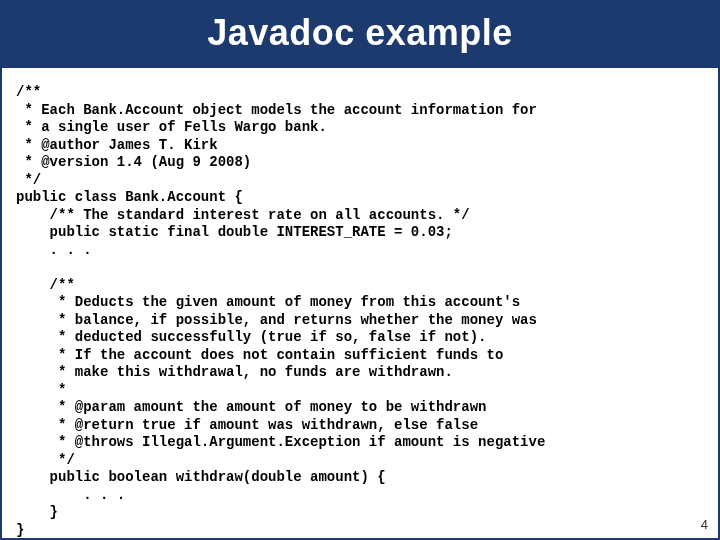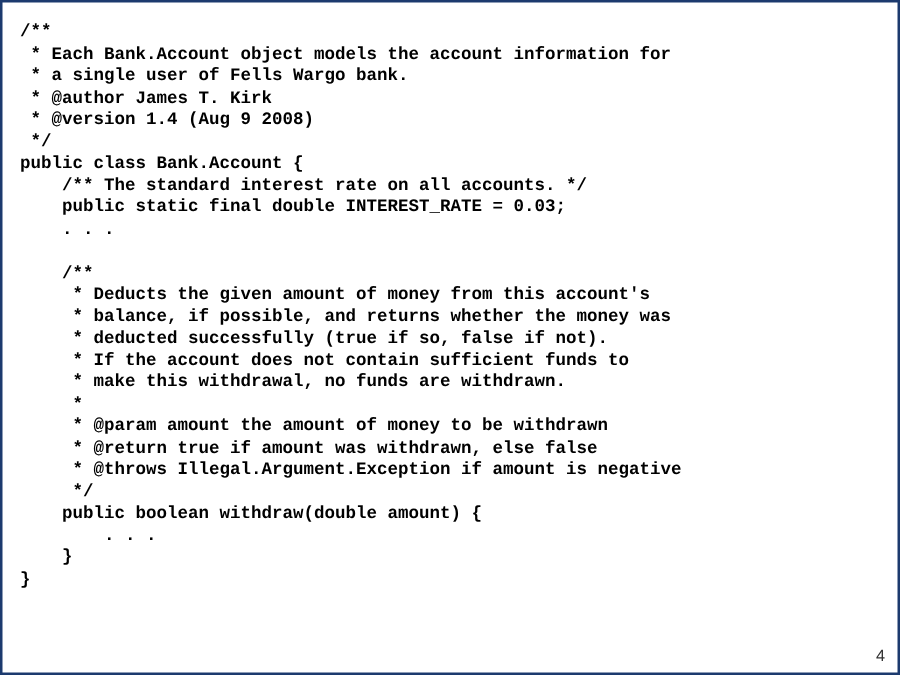--- a/index.html
+++ b/index.html
@@ -42,20 +42,21 @@
     bottom: 6px;
     font-size: 13px;
     color: #333;
     font-family: Verdana, Geneva, sans-serif;
   }
 </style>
 </head>
 <body>
 
 <div class="slide">
+  <div class="title-bar">Javadoc example</div>
   <div class="code-block">/**
  * Each Bank.Account object models the account information for
  * a single user of Fells Wargo bank.
  * @author James T. Kirk
  * @version 1.4 (Aug 9 2008)
  */
 public class Bank.Account {
     /** The standard interest rate on all accounts. */
     public static final double INTEREST_RATE = 0.03;
     . . .

